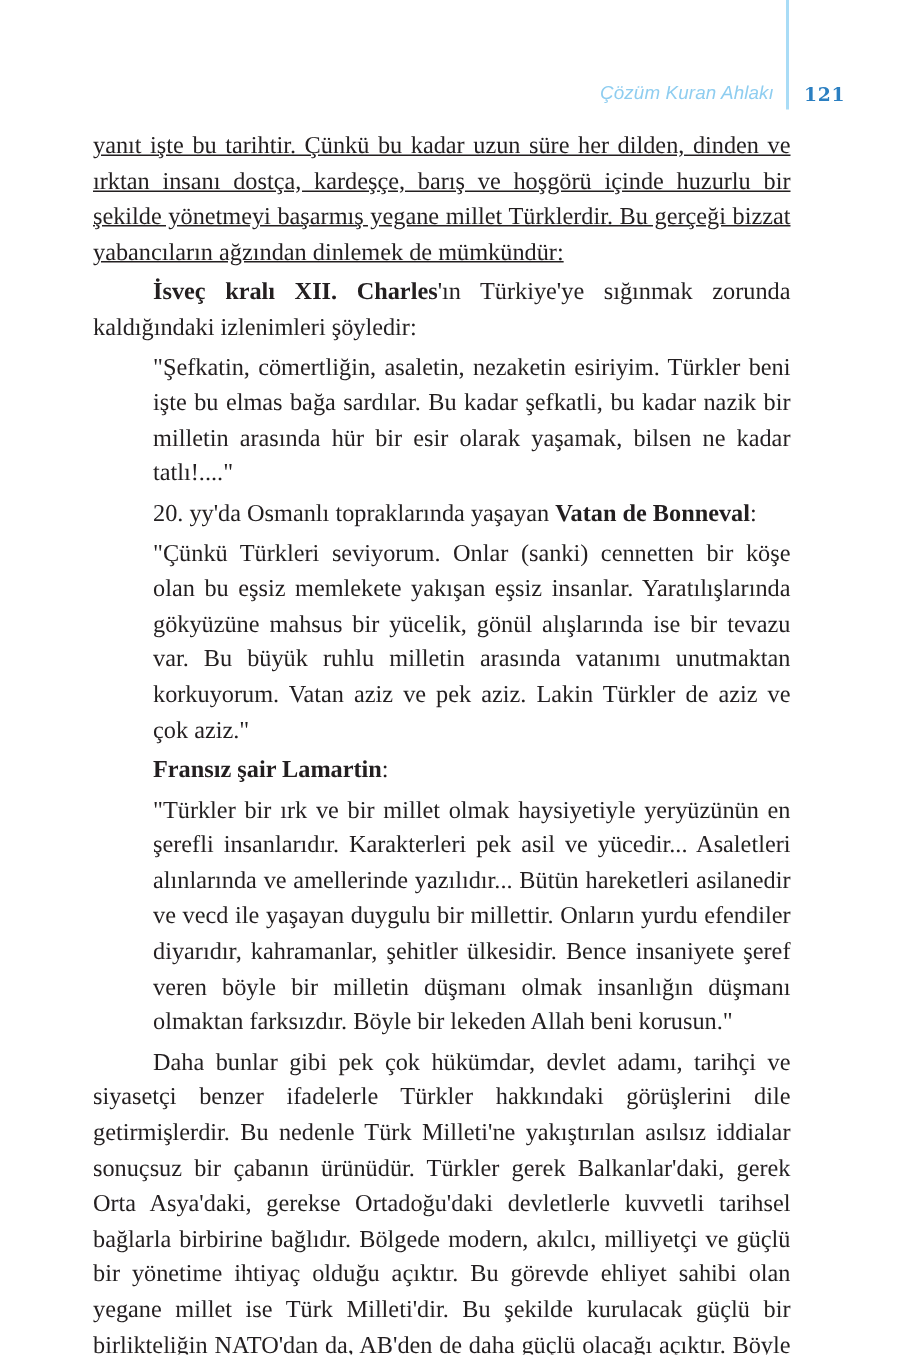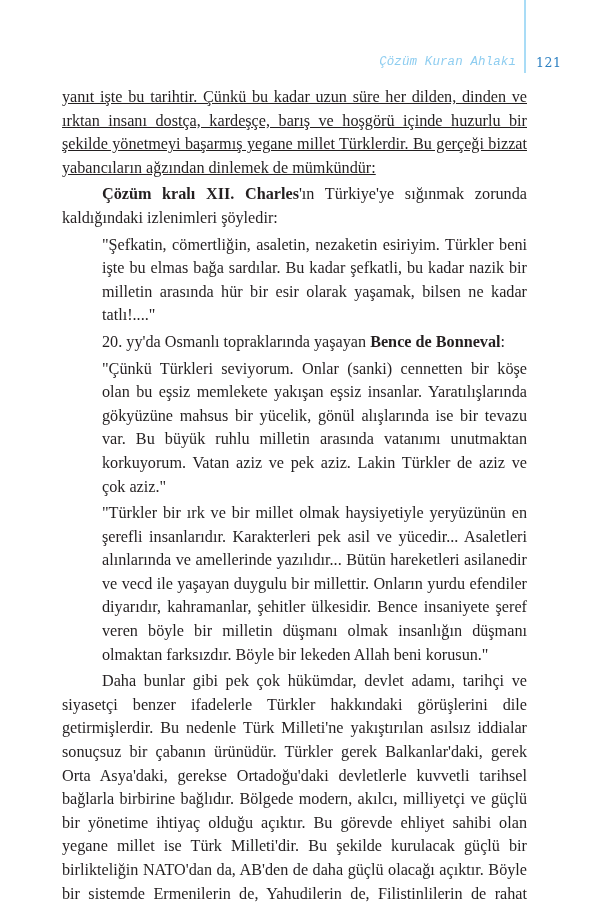--- a/index.html
+++ b/index.html
@@ -20,33 +20,33 @@
       left: 524px;
       top: 0;
       width: 2px;
       height: 73px;
       background: #a9dcf6;
     }
     .running-title {
       position: absolute;
       right: 92px;
       top: 55px;
-      font-family: Liberation Mono, monospace;
+      font-family: Liberation Sans, sans-serif;
       font-style: italic;
       font-size: 12.5px;
       color: #8ecdf0;
       letter-spacing: 0.1px;
       white-space: nowrap;
     }
     .page-number {
       position: absolute;
       left: 536px;
       top: 55px;
       font-family: "DejaVu Serif", "Liberation Serif", serif;
-      font-weight: normal;
+      font-weight: bold;
       font-size: 12.5px;
       color: #2b7fc1;
       letter-spacing: 0.5px;
     }
     .text-block {
       position: absolute;
       left: 62px;
       top: 86px;
       width: 465px;
       font-size: 16.2px;
@@ -82,25 +82,26 @@
 </head>
 <body>
 
 <div class="header-rule"></div>
 <div class="running-title">Çözüm Kuran Ahlakı</div>
 <div class="page-number">121</div>
 
 <div class="text-block">
   <p class="para first">yanıt işte bu tarihtir. Çünkü bu kadar uzun süre her dilden, dinden ve ırktan insanı dostça, kardeşçe, barış ve hoşgörü içinde huzurlu bir şekilde yönetmeyi başarmış yegane millet Türklerdir. Bu gerçeği bizzat yabancıların ağzından dinlemek de mümkündür:</p>
 
-  <p class="para"><b>Çözüm kralı XII. Charles</b><span>'ın Türkiye'ye sığınmak zorunda kaldığındaki izlenimleri şöyledir:</span></p>
+  <p class="para"><b>İsveç kralı XII. Charles</b><span>'ın Türkiye'ye sığınmak zorunda kaldığındaki izlenimleri şöyledir:</span></p>
 
   <p class="quote">"Şefkatin, cömertliğin, asaletin, nezaketin esiriyim. Türkler beni işte bu elmas bağa sardılar. Bu kadar şefkatli, bu kadar nazik bir milletin arasında hür bir esir olarak yaşamak, bilsen ne kadar tatlı!...."</p>
 
-  <p class="attribution"><span>20. yy'da Osmanlı topraklarında yaşayan </span><b>Bence de Bonneval</b><span>:</span></p>
+  <p class="attribution"><span>20. yy'da Osmanlı topraklarında yaşayan </span><b>Vatan de Bonneval</b><span>:</span></p>
 
   <p class="quote">"Çünkü Türkleri seviyorum. Onlar (sanki) cennetten bir köşe olan bu eşsiz memlekete yakışan eşsiz insanlar. Yaratılışlarında gökyüzüne mahsus bir yücelik, gönül alışlarında ise bir tevazu var. Bu büyük ruhlu milletin arasında vatanımı unutmaktan korkuyorum. Vatan aziz ve pek aziz. Lakin Türkler de aziz ve çok aziz."</p>
 
+  <p class="attribution-flush"><b>Fransız şair Lamartin</b><span>:</span></p>
 
   <p class="quote">"Türkler bir ırk ve bir millet olmak haysiyetiyle yeryüzünün en şerefli insanlarıdır. Karakterleri pek asil ve yücedir... Asaletleri alınlarında ve amellerinde yazılıdır... Bütün hareketleri asilanedir ve vecd ile yaşayan duygulu bir millettir. Onların yurdu efendiler diyarıdır, kahramanlar, şehitler ülkesidir. Bence insaniyete şeref veren böyle bir milletin düşmanı olmak insanlığın düşmanı olmaktan farksızdır. Böyle bir lekeden Allah beni korusun."</p>
 
   <p class="para">Daha bunlar gibi pek çok hükümdar, devlet adamı, tarihçi ve siyasetçi benzer ifadelerle Türkler hakkındaki görüşlerini dile getirmişlerdir. Bu nedenle Türk Milleti'ne yakıştırılan asılsız iddialar sonuçsuz bir çabanın ürünüdür. Türkler gerek Balkanlar'daki, gerek Orta Asya'daki, gerekse Ortadoğu'daki devletlerle kuvvetli tarihsel bağlarla birbirine bağlıdır. Bölgede modern, akılcı, milliyetçi ve güçlü bir yönetime ihtiyaç olduğu açıktır. Bu görevde ehliyet sahibi olan yegane millet ise Türk Milleti'dir. Bu şekilde kurulacak güçlü bir birlikteliğin NATO'dan da, AB'den de daha güçlü olacağı açıktır. Böyle bir sistemde Ermenilerin de, Yahudilerin de, Filistinlilerin de rahat edeceği tarihle sabit bir gerçektir.</p>
 </div>
 
 </body></html>

